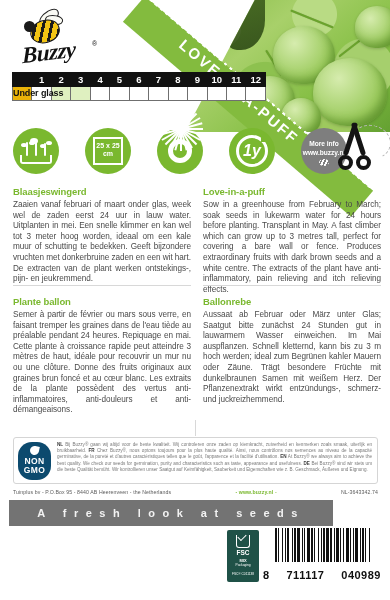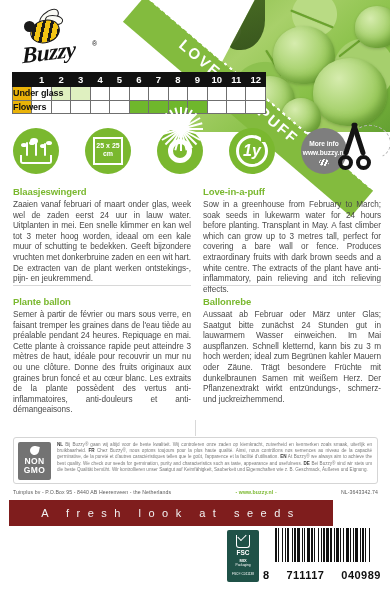--- a/index.html
+++ b/index.html
@@ -220,22 +220,22 @@
     position:absolute; left:195px; top:420px; width:1px; height:16px; background:#d8d8d8;
   }
 
   
   .legalbox {
     position:absolute; left:13px; top:437px; width:365px; height:47px;
     border:1px solid #d5d5d5; border-radius:3px; padding:4px 5px 4px 4px;
     display:flex; gap:6px; align-items:flex-start;
   }
   .gmo {
-    flex:0 0 auto; width:33px; height:38px; background:#737373;
-    border-radius:2px; color:#fff; position:relative;
+    flex:0 0 auto; width:33px; height:38px; background:#0c4a6e;
+    border-radius:14px; color:#fff; position:relative;
   }
   .gmo .leafmark {
     position:absolute; left:12px; top:4px; width:9px; height:9px;
     background:#fff; border-radius:50% 0 50% 50%; transform:rotate(12deg);
   }
   .gmo .t1, .gmo .t2 {
     position:absolute; left:0; right:0; text-align:center;
     font-size:8.5px; font-weight:bold; line-height:9px; letter-spacing:0.4px;
   }
   .gmo .t1 { top:15px; }
@@ -249,23 +249,23 @@
   .footer {
     position:absolute; left:13px; top:489px; width:365px;
     display:flex; justify-content:space-between; align-items:center;
     font-size:5.2px; color:#5b5b5b; letter-spacing:0.1px;
   }
   .footer .site { color:#7ab82f; font-weight:bold; }
 
   
   .slogan {
     position:absolute; left:9px; top:500px; width:324px; height:26px;
-    background:#7f1d1d; color:#f2f2f2;
+    background:#737373; color:#f2f2f2;
     font-size:11px; letter-spacing:7.5px;
-    display:flex; align-items:center; justify-content:center;
+    display:flex; align-items:center; justify-content:center;font-weight:bold;
   }
 
   
   .fsc {
     position:absolute; left:227px; top:530px; width:32px; height:52px;
     background:#1f5147; border-radius:2px; color:#fff; text-align:center;
   }
   .fsc .tree {
     position:absolute; left:9px; top:5px; width:14px; height:13px;
     border:1.4px solid #fff; border-radius:0 0 3px 3px; border-top:none;
@@ -346,35 +346,20 @@
           <td class="rowlabel">Under glass</td>
           <td class="m"></td>
           <td class="m light"></td>
           <td class="m light"></td>
           <td class="m"></td>
           <td class="m"></td>
           <td class="m"></td>
           <td class="m"></td>
           <td class="m"></td>
           <td class="m"></td>
-          <td class="m"></td>
-          <td class="m"></td>
-          <td class="m"></td>
-        </tr>
-        <tr>
-          <td class="rowlabel">Flowers</td>
-          <td class="m"></td>
-          <td class="m"></td>
-          <td class="m"></td>
-          <td class="m"></td>
-          <td class="m"></td>
-          <td class="m full"></td>
-          <td class="m full"></td>
-          <td class="m full"></td>
-          <td class="m full"></td>
           <td class="m"></td>
           <td class="m"></td>
           <td class="m"></td>
         </tr>
       </tbody>
     </table>
   </div>
 
   <div class="icons">
 

